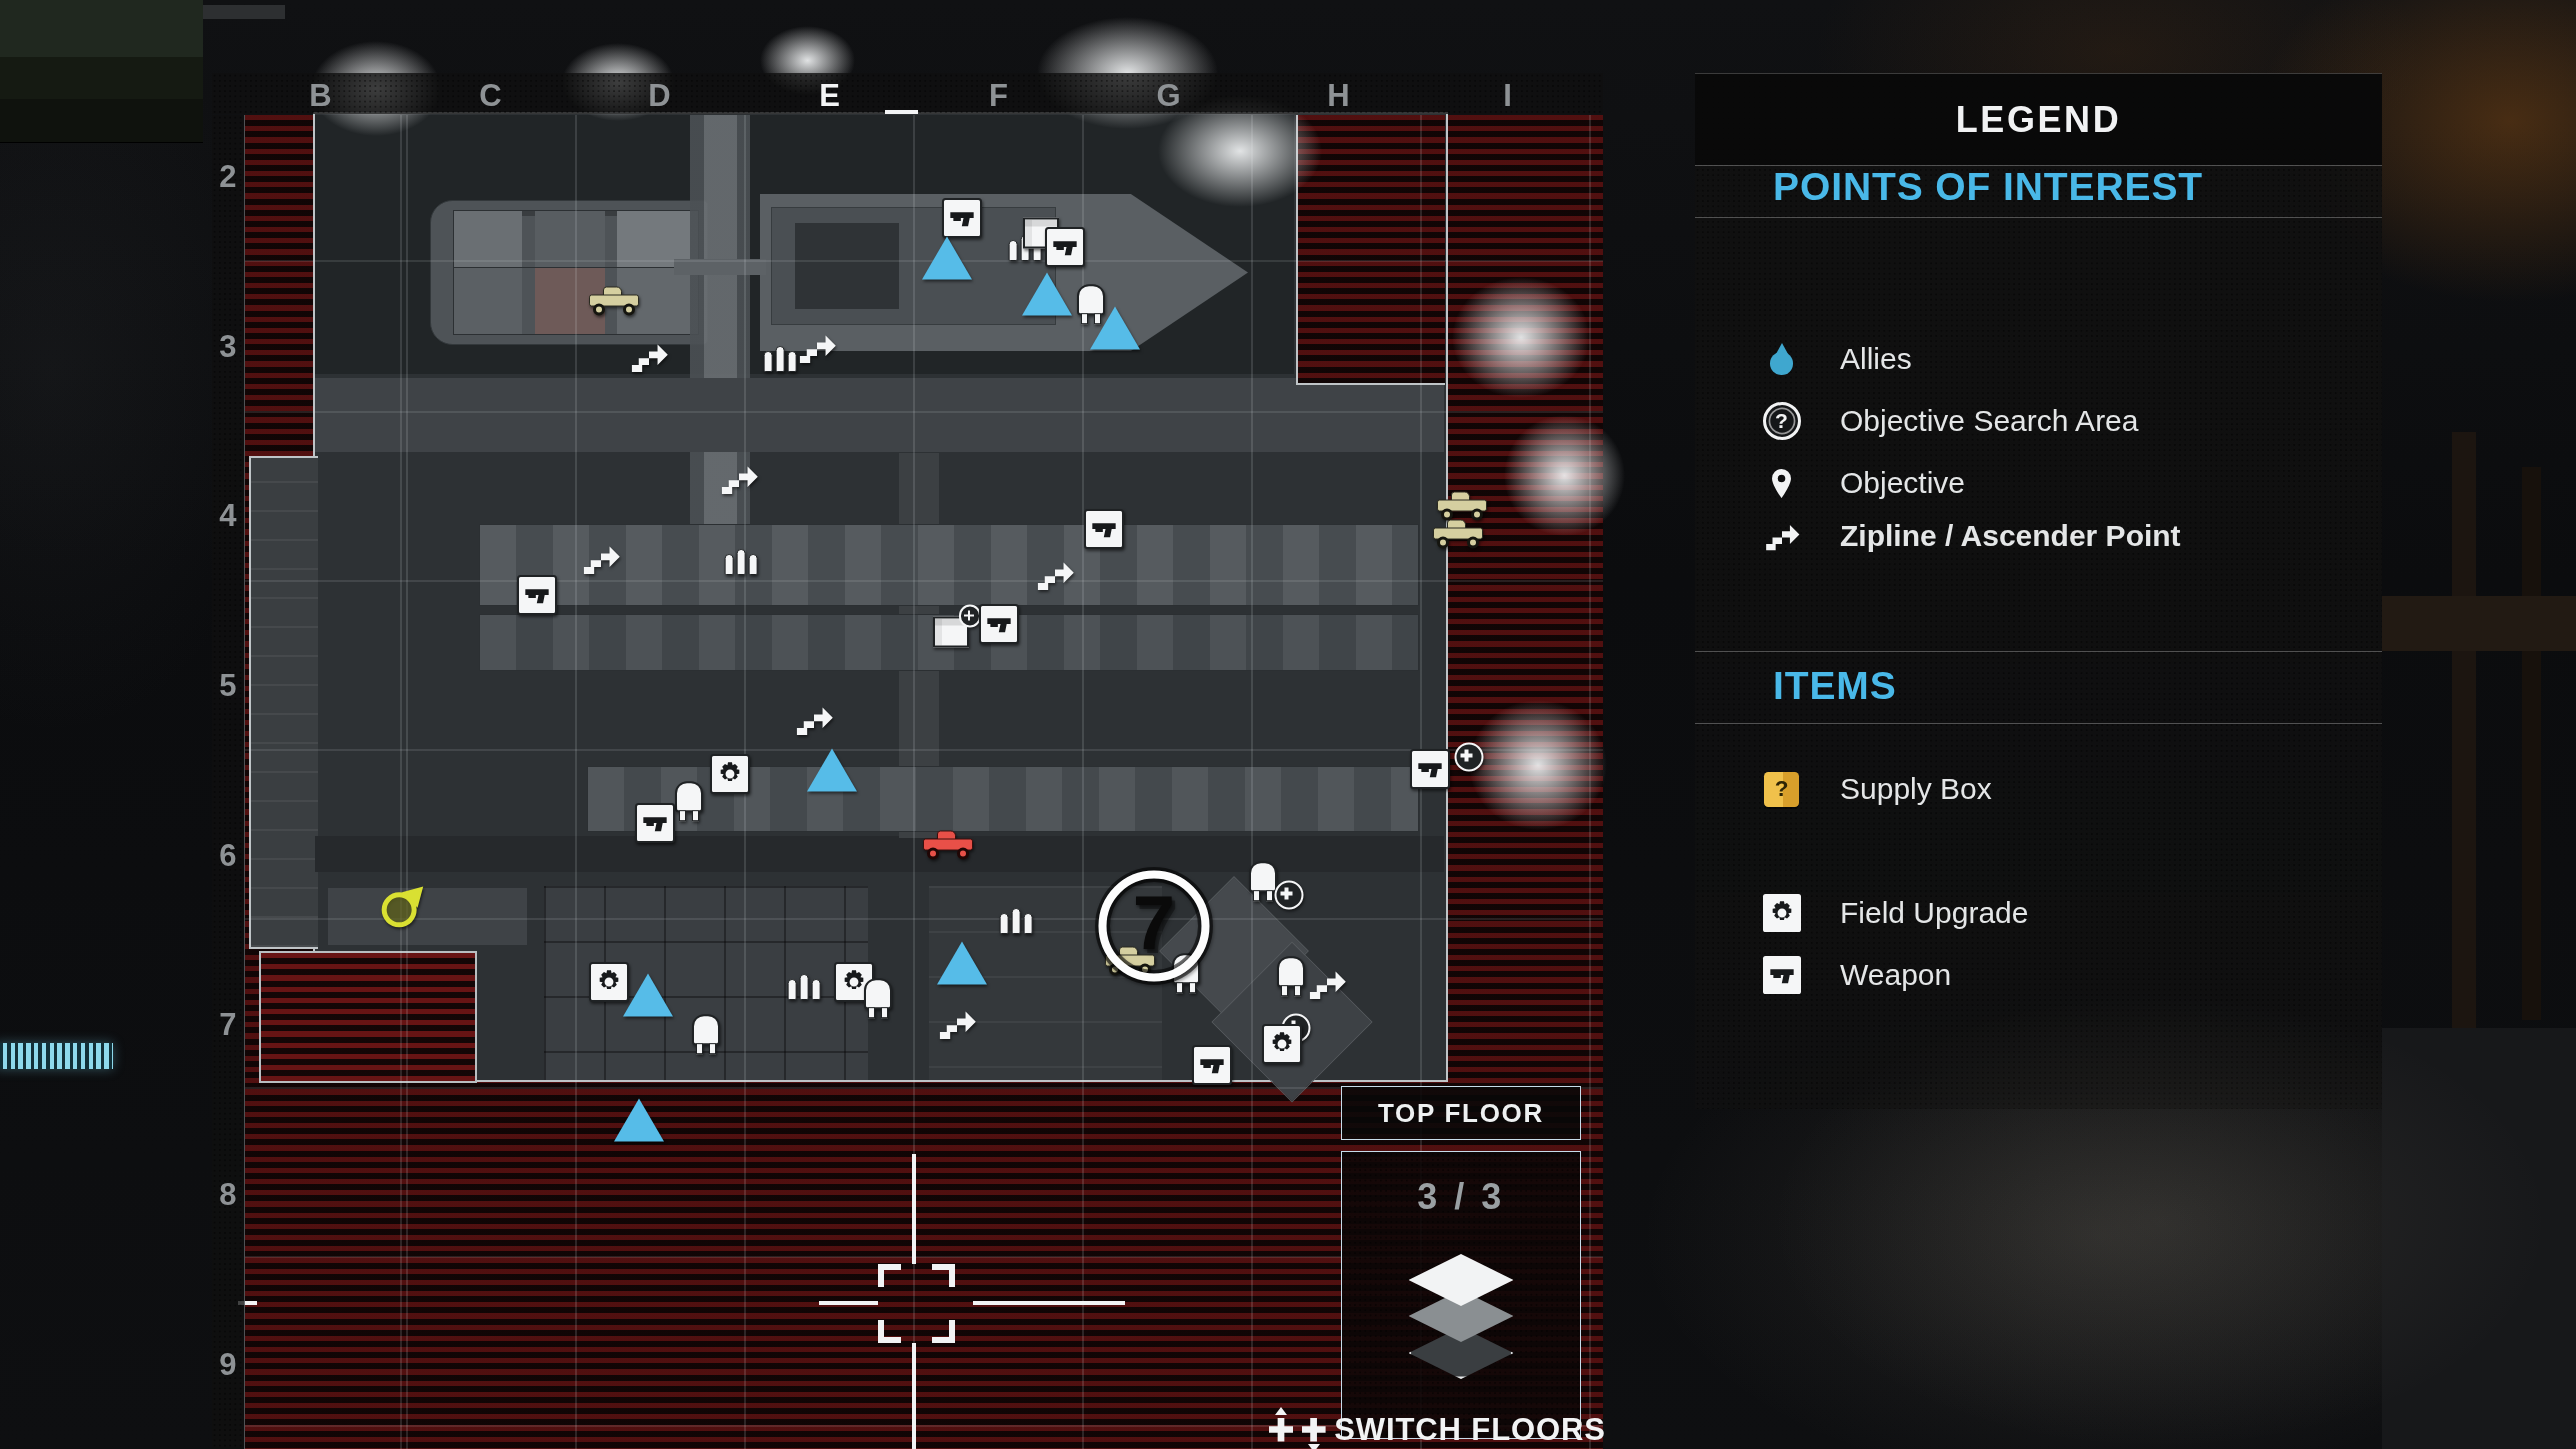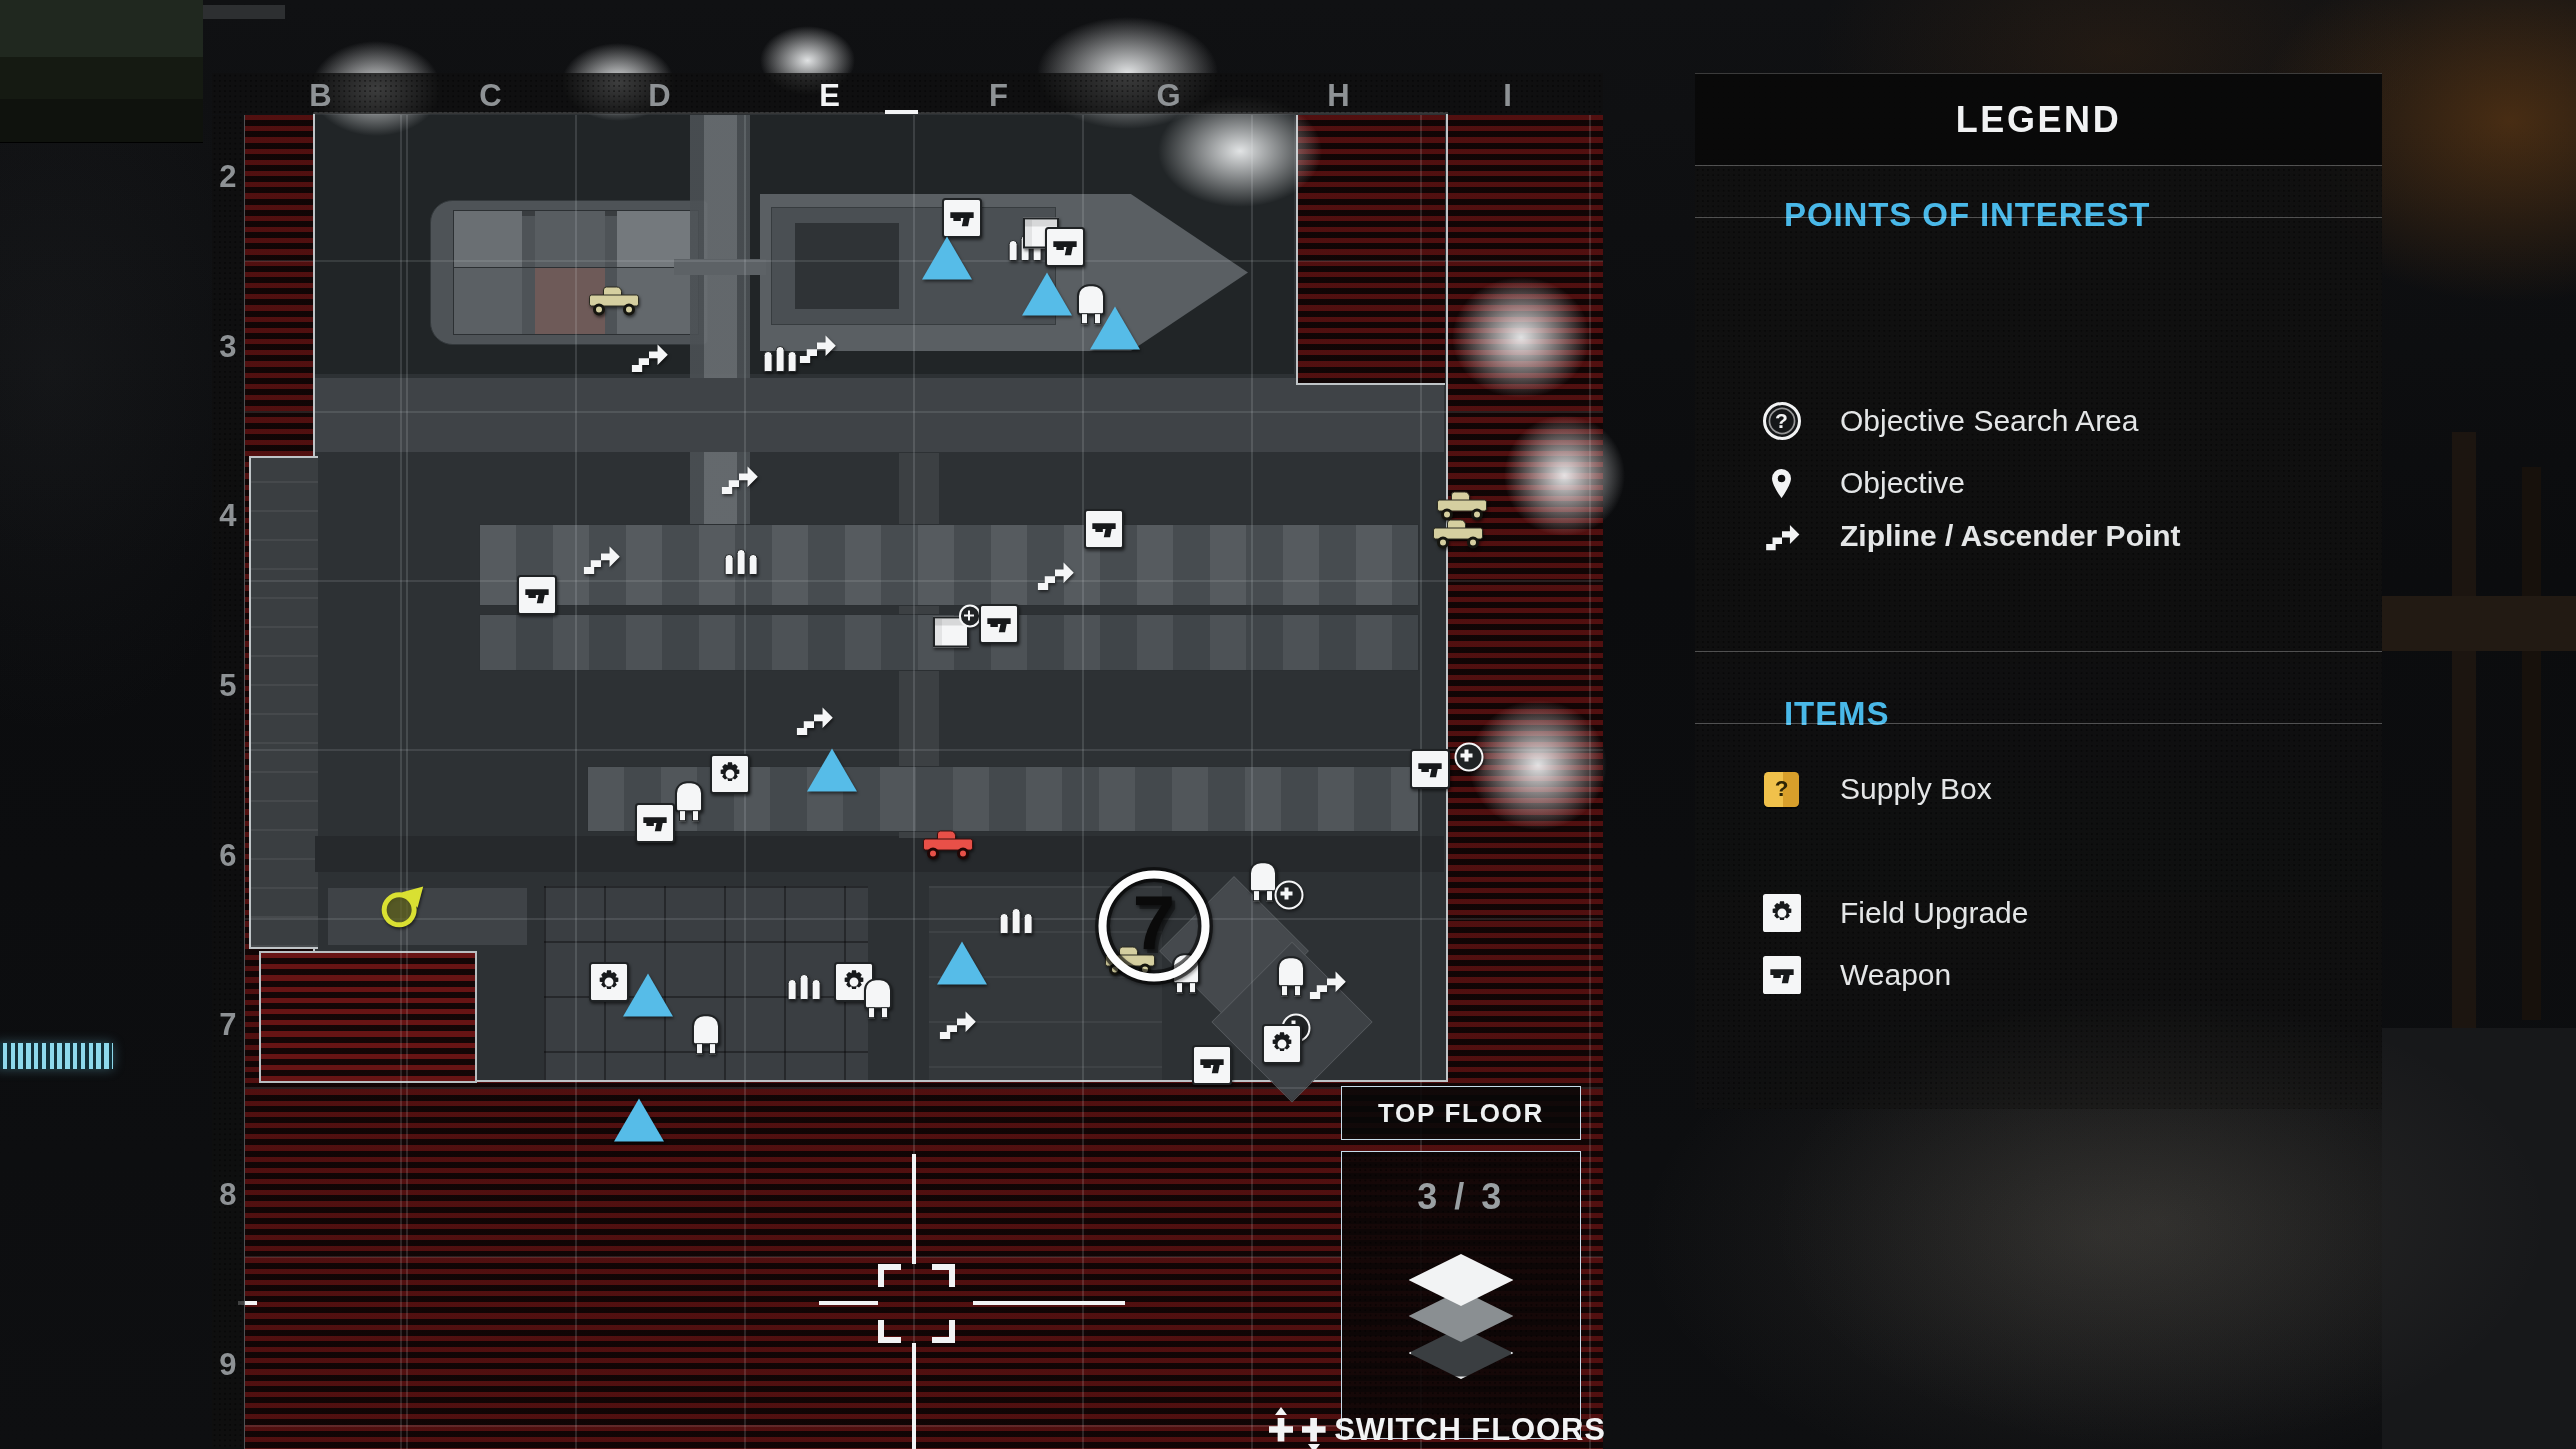--- a/index.html
+++ b/index.html
@@ -160,21 +160,21 @@
   .legend{position:absolute;left:1695px;top:73px;width:687px;height:1036px;z-index:8;
     background:linear-gradient(180deg,rgba(16,16,16,.9),rgba(16,16,16,.76));
     background-image:radial-gradient(rgba(0,0,0,.45) 0.9px,transparent 1.2px),
       linear-gradient(180deg,rgba(16,16,16,.9),rgba(16,16,16,.76));
     background-size:5.2px 5.2px,100% 100%;
     border-top:0.9px solid rgba(255,255,255,.18);}
   .leg-header{position:absolute;left:0;top:0;width:100%;height:91px;background:rgba(9,9,9,.9);
     display:flex;align-items:center;justify-content:center;}
   .leg-title{font-size:36px;font-weight:bold;letter-spacing:2.6px;color:#f1f2f3;}
   .leg-div{position:absolute;left:0;width:100%;height:0.9px;background:rgba(255,255,255,.28);}
-  .sec-title{position:absolute;left:89px;font-size:33px;font-weight:bold;letter-spacing:0.9px;color:#49b8e8;transform:translateY(-50%);margin-top:28px;}
+  .sec-title{position:absolute;left:78px;font-size:39px;font-weight:bold;letter-spacing:0.9px;color:#49b8e8;transform:translateY(-50%);}
   .leg-row{position:absolute;left:52px;width:588px;height:62px;display:flex;align-items:center;}
   .leg-ico{width:69px;display:flex;align-items:center;justify-content:center;flex:0 0 69px;}
   .leg-label{font-size:30px;color:#e4e6e7;margin-left:24px;}
   
   .ico-you{display:flex;flex-direction:column;align-items:center;}
   .ico-you .p{width:0;height:0;border-left:7.8px solid transparent;border-right:7.8px solid transparent;border-bottom:14px solid #d9e032;margin-bottom:-1.7px;}
   .ico-you .c{width:28px;height:28px;border-radius:50%;border:4.3px solid #d9e032;background:rgba(118,122,28,.5);}
   .ico-ally{display:flex;flex-direction:column;align-items:center;}
   .ico-ally .p{width:0;height:0;border-left:6px solid transparent;border-right:6px solid transparent;border-bottom:11.2px solid #3fa7cf;margin-bottom:-1.7px;}
   .ico-ally .c{width:22.5px;height:22.5px;border-radius:50%;background:#3fa7cf;}
@@ -586,20 +586,29 @@
   <div class="corner br" style="left:932px;top:1320px;"></div>
 
   <div class="legend">
     <div class="leg-header">
       <span class="leg-title">LEGEND</span>
     </div>
     <div class="leg-div" style="top:91px;"></div>
     <div class="sec-title" style="top:113px;">POINTS OF INTEREST</div>
     <div class="leg-div" style="top:143px;"></div>
 
+    <div class="leg-row" style="top:254px;">
+      <div class="leg-ico">
+        <div class="ico-ally">
+            <div class="p"></div>
+            <div class="c"></div>
+          </div>
+      </div>
+      <span class="leg-label">Allies</span>
+    </div>
     <div class="leg-row" style="top:316px;">
       <div class="leg-ico">
         <div class="ico-osa">
             <span>?</span>
           </div>
       </div>
       <span class="leg-label">Objective Search Area</span>
     </div>
     <div class="leg-row" style="top:378px;">
       <div class="leg-ico ico-pin">

